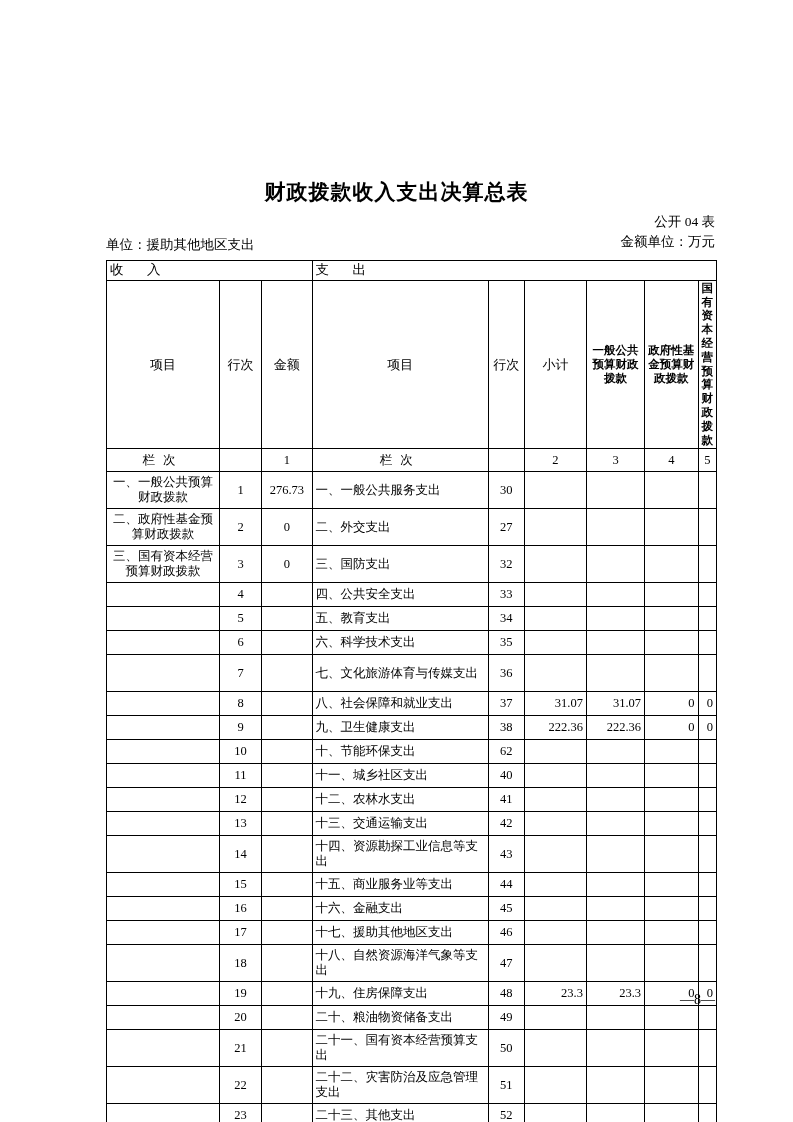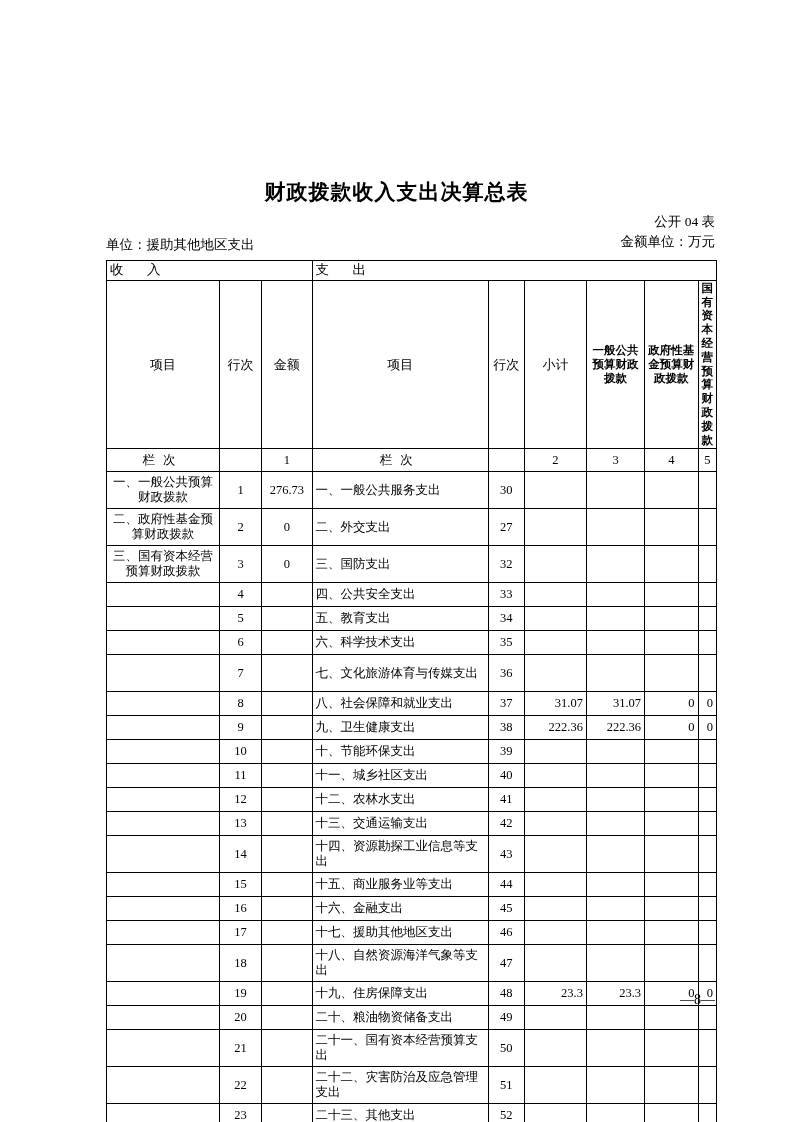--- a/index.html
+++ b/index.html
@@ -284,21 +284,21 @@
           <td class="c-sub">222.36</td>
           <td class="c-gen">222.36</td>
           <td class="c-gov">0</td>
           <td class="c-soe" colspan="2">0</td>
         </tr>
         <tr class="data-row">
           <td class="c-item-left"></td>
           <td class="c-row">10</td>
           <td class="c-amount"></td>
           <td class="c-item-right">十、节能环保支出</td>
-          <td class="c-row2">39</td>
+          <td class="c-row2">62</td>
           <td class="c-sub"></td>
           <td class="c-gen"></td>
           <td class="c-gov"></td>
           <td class="c-soe" colspan="2"></td>
         </tr>
         <tr class="data-row">
           <td class="c-item-left"></td>
           <td class="c-row">11</td>
           <td class="c-amount"></td>
           <td class="c-item-right">十一、城乡社区支出</td>

